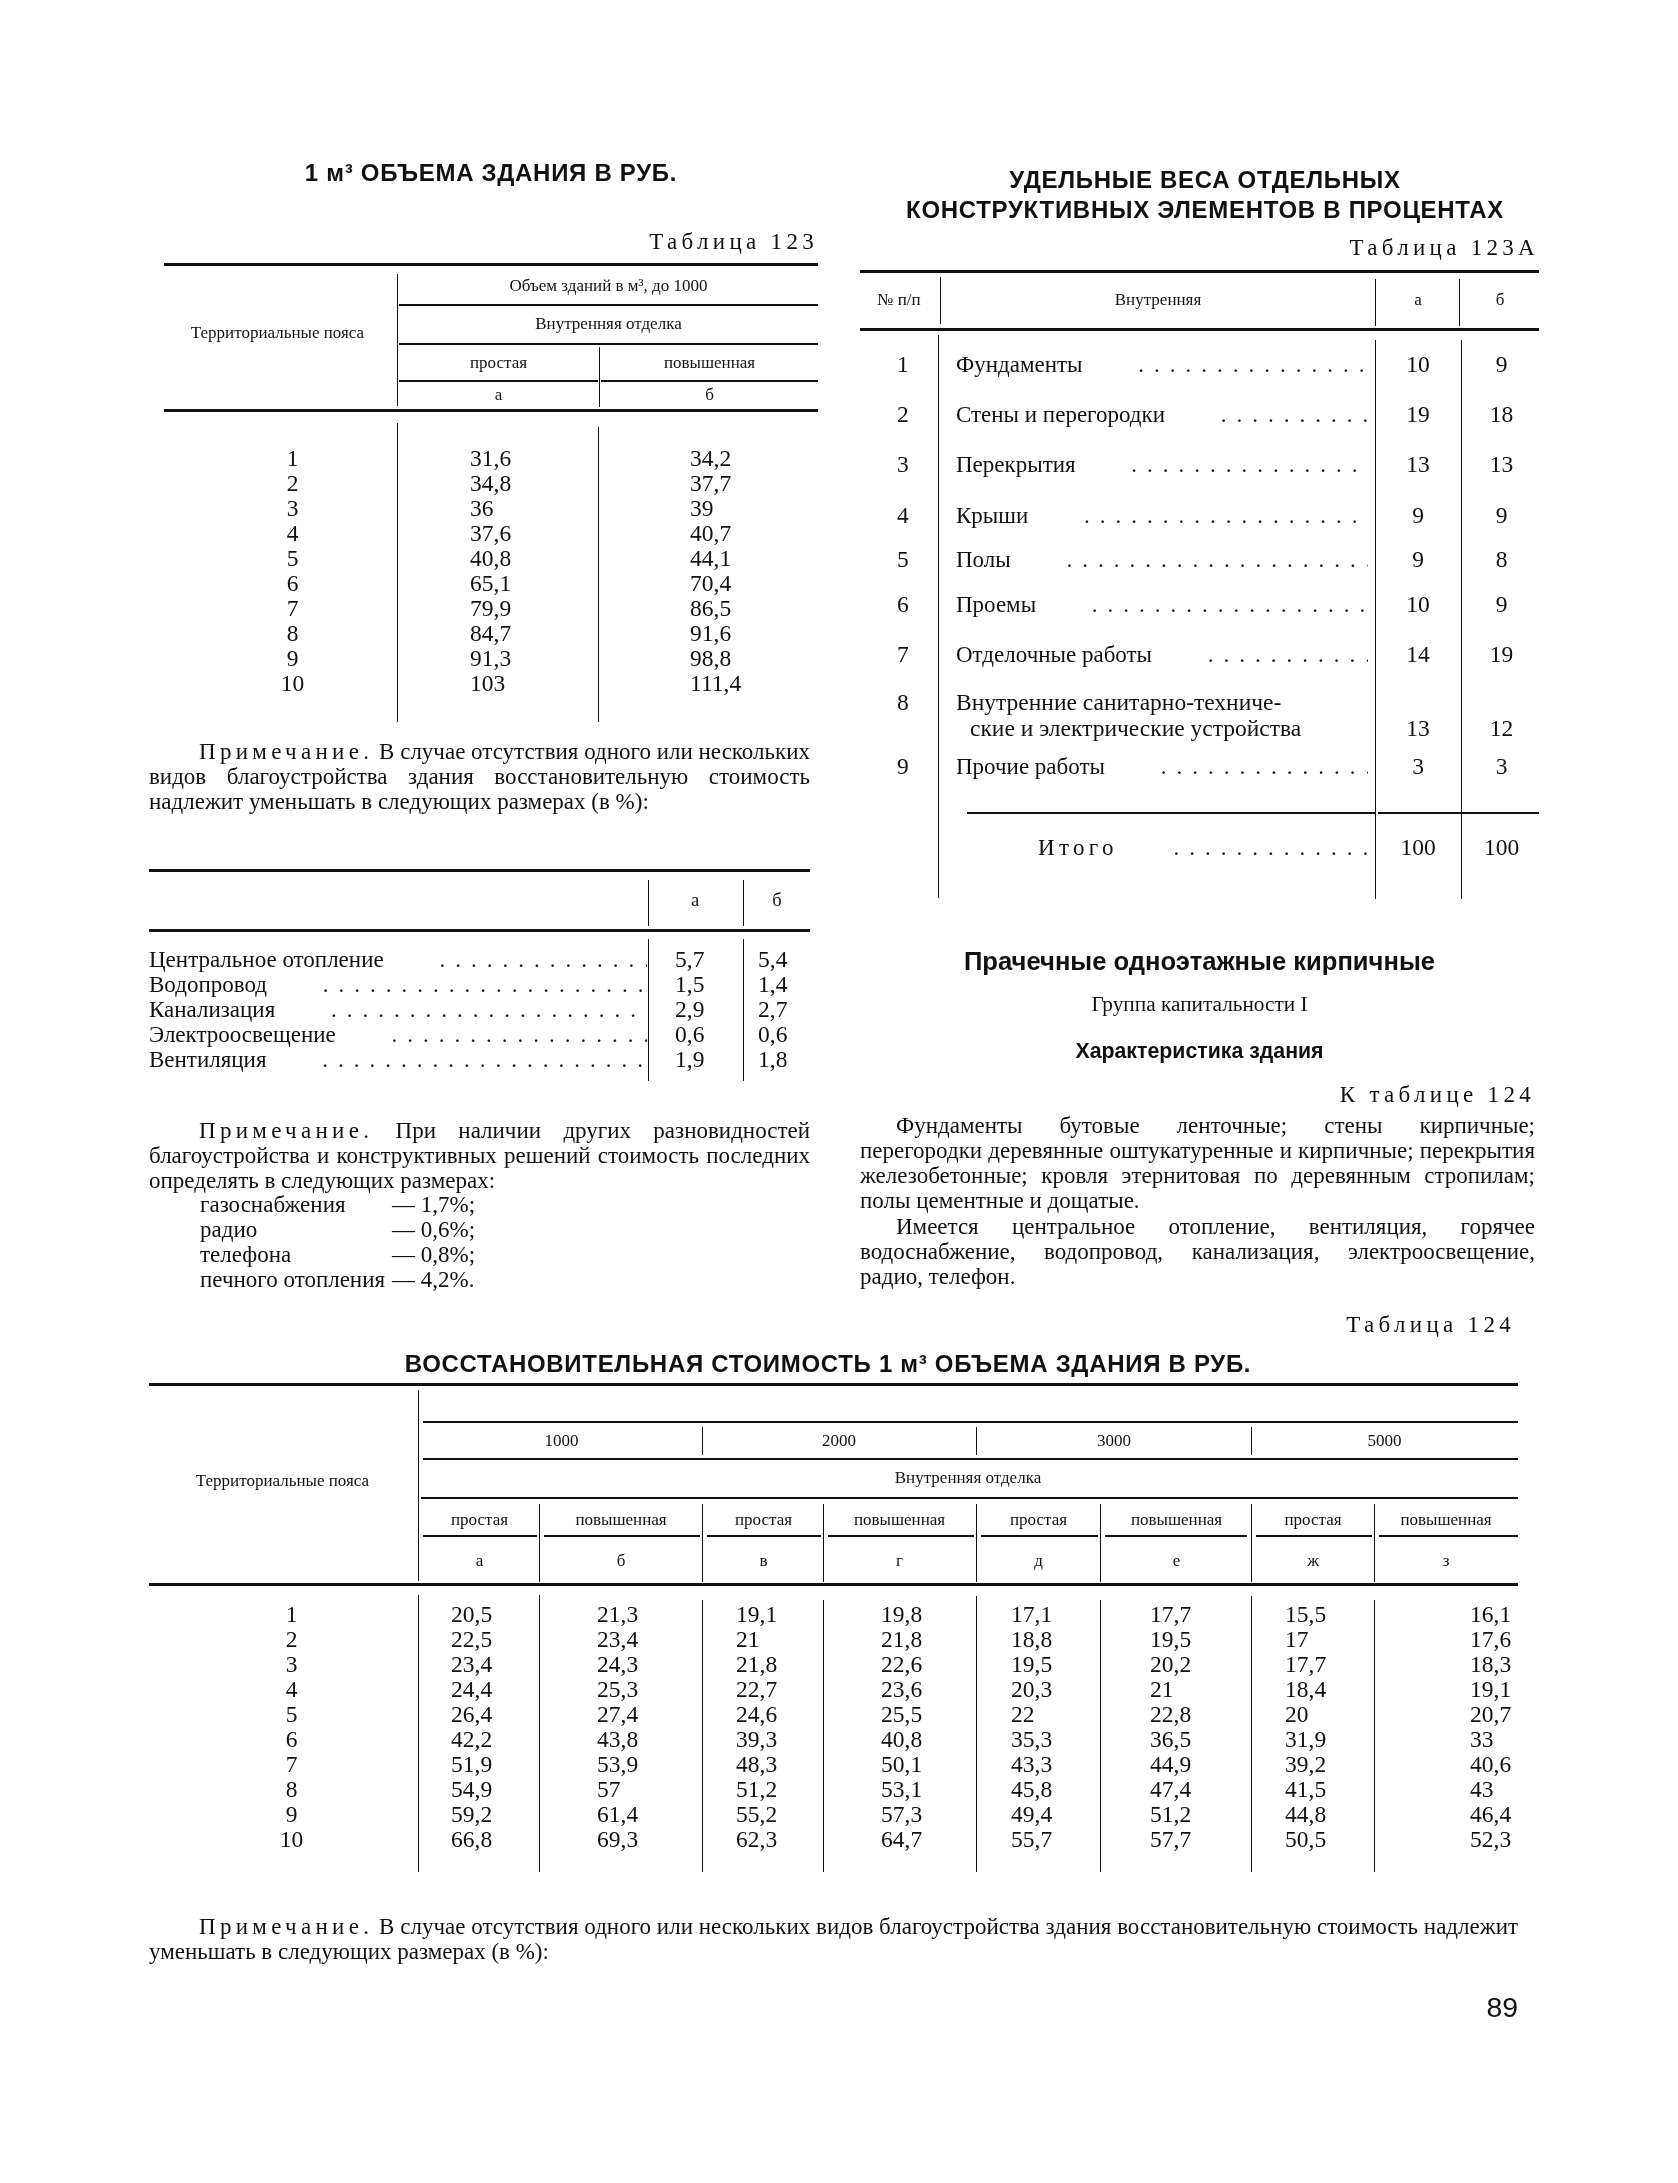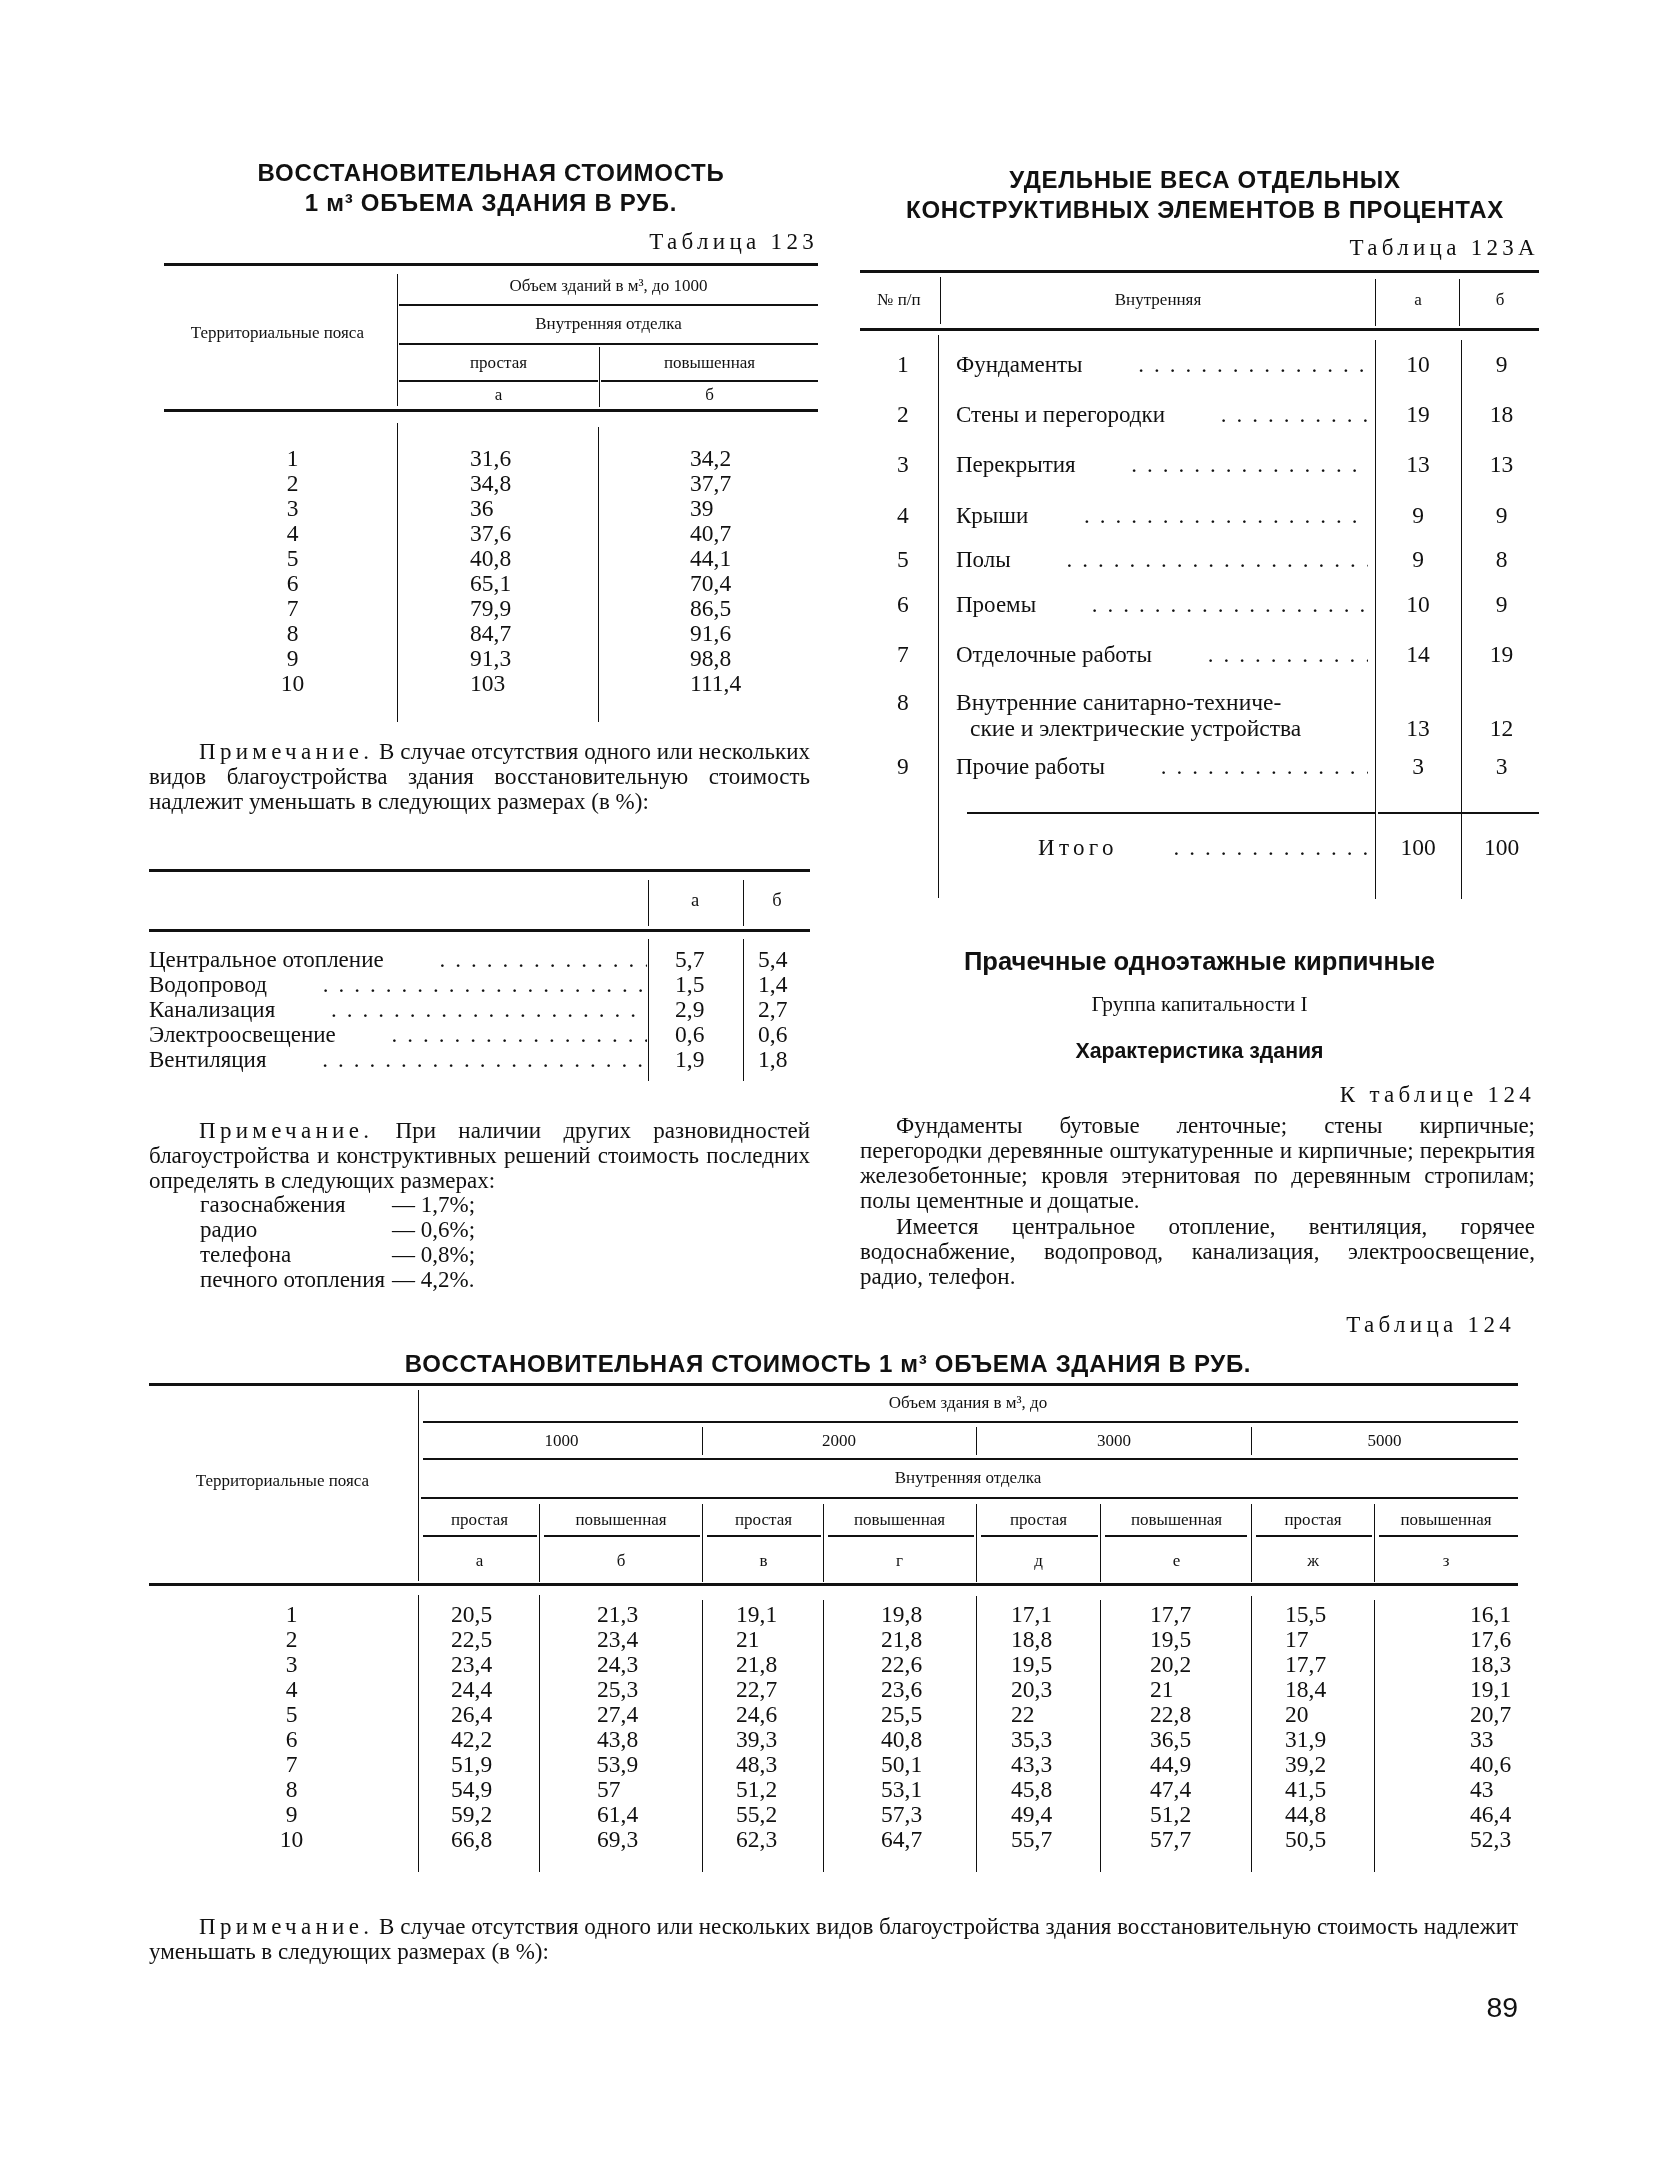--- a/index.html
+++ b/index.html
@@ -18,21 +18,20 @@
   .dotrow { display:flex; white-space:nowrap; font-size:23px; line-height:25px;gap:40px; }
   .dotrow .dots { flex:1; overflow:hidden; letter-spacing:10px; }
   .sec-title { font-family:"Liberation Sans","DejaVu Sans",sans-serif; font-weight:bold; font-size:25.6px; text-align:center; }
   .sub { font-size:21.3px; text-align:center; }
   .sub-bold { font-size:21.3px; text-align:center; font-weight:bold; font-family:"Liberation Sans","DejaVu Sans",sans-serif; }
 </style>
 </head>
 <body>
 
 <div class="abs title" style="left:164px; top:158px; width:654px;">
-  <div>ВОССТАНОВИТЕЛЬНАЯ СТОИМОСТЬ</div>
   <div>1 м³ ОБЪЕМА ЗДАНИЯ В РУБ.</div>
 </div>
 <div class="abs tabnum" style="left:164px; top:229px; width:654px;">Таблица 123</div>
 
 <div class="abs" style="left:164px; top:263px; width:654px; height:462px;">
   <div class="rule" style="left:0; top:0; width:654px;"></div>
   <div class="vline" style="left:233px; top:11.4px; height:132px;"></div>
   <div class="abs hdr" style="left:0; top:60px; width:227px;">Территориальные пояса</div>
   <div class="abs hdr" style="left:235px; top:12.8px; width:419px;">Объем зданий в м³, до 1000</div>
   <div class="rule thin" style="left:235px; top:41px; width:419px;"></div>
@@ -282,21 +281,20 @@
 <div class="abs note" style="left:860px; top:1113px; width:675px; text-indent:36px;">Фундаменты бутовые ленточные; стены кирпичные; перегородки деревянные оштукатуренные и кирпичные; перекрытия железобетонные; кровля этернитовая по деревянным стропилам; полы цементные и дощатые.</div>
 <div class="abs note" style="left:860px; top:1214px; width:675px; text-indent:36px;">Имеется центральное отопление, вентиляция, горячее водоснабжение, водопровод, канализация, электроосвещение, радио, телефон.</div>
 
 <div class="abs tabnum" style="left:889px; top:1312px; width:626px;">Таблица 124</div>
 <div class="abs title" style="left:142px; top:1349px; width:1372px;">ВОССТАНОВИТЕЛЬНАЯ СТОИМОСТЬ 1 м³ ОБЪЕМА ЗДАНИЯ В РУБ.</div>
 
 <div class="abs" style="left:149px; top:1383px; width:1369px; height:491px;">
   <div class="rule" style="left:0; top:0; width:1369px;"></div>
   <div class="vline" style="left:269px; top:7.1px; height:191px;"></div>
   <div class="abs hdr" style="left:0; top:88px; width:267px;">Территориальные пояса</div>
-  <div class="abs hdr" style="left:270px; top:10px; width:1098px;">Объем здания в м³, до</div>
   <div class="rule thin" style="left:274px; top:38px; width:1095px;"></div>
 
   <div class="vline" style="left:553px; top:44px; height:28.4px;"></div>
   <div class="vline" style="left:827px; top:44px; height:28.4px;"></div>
   <div class="vline" style="left:1102px; top:44px; height:28.4px;"></div>
   <div class="abs hdr" style="left:274px; top:48px; width:277px;">1000</div>
   <div class="abs hdr" style="left:555px; top:48px; width:270px;">2000</div>
   <div class="abs hdr" style="left:828px; top:48px; width:274px;">3000</div>
   <div class="abs hdr" style="left:1103px; top:48px; width:265px;">5000</div>
   <div class="rule thin" style="left:274px; top:75px; width:1095px;"></div>

